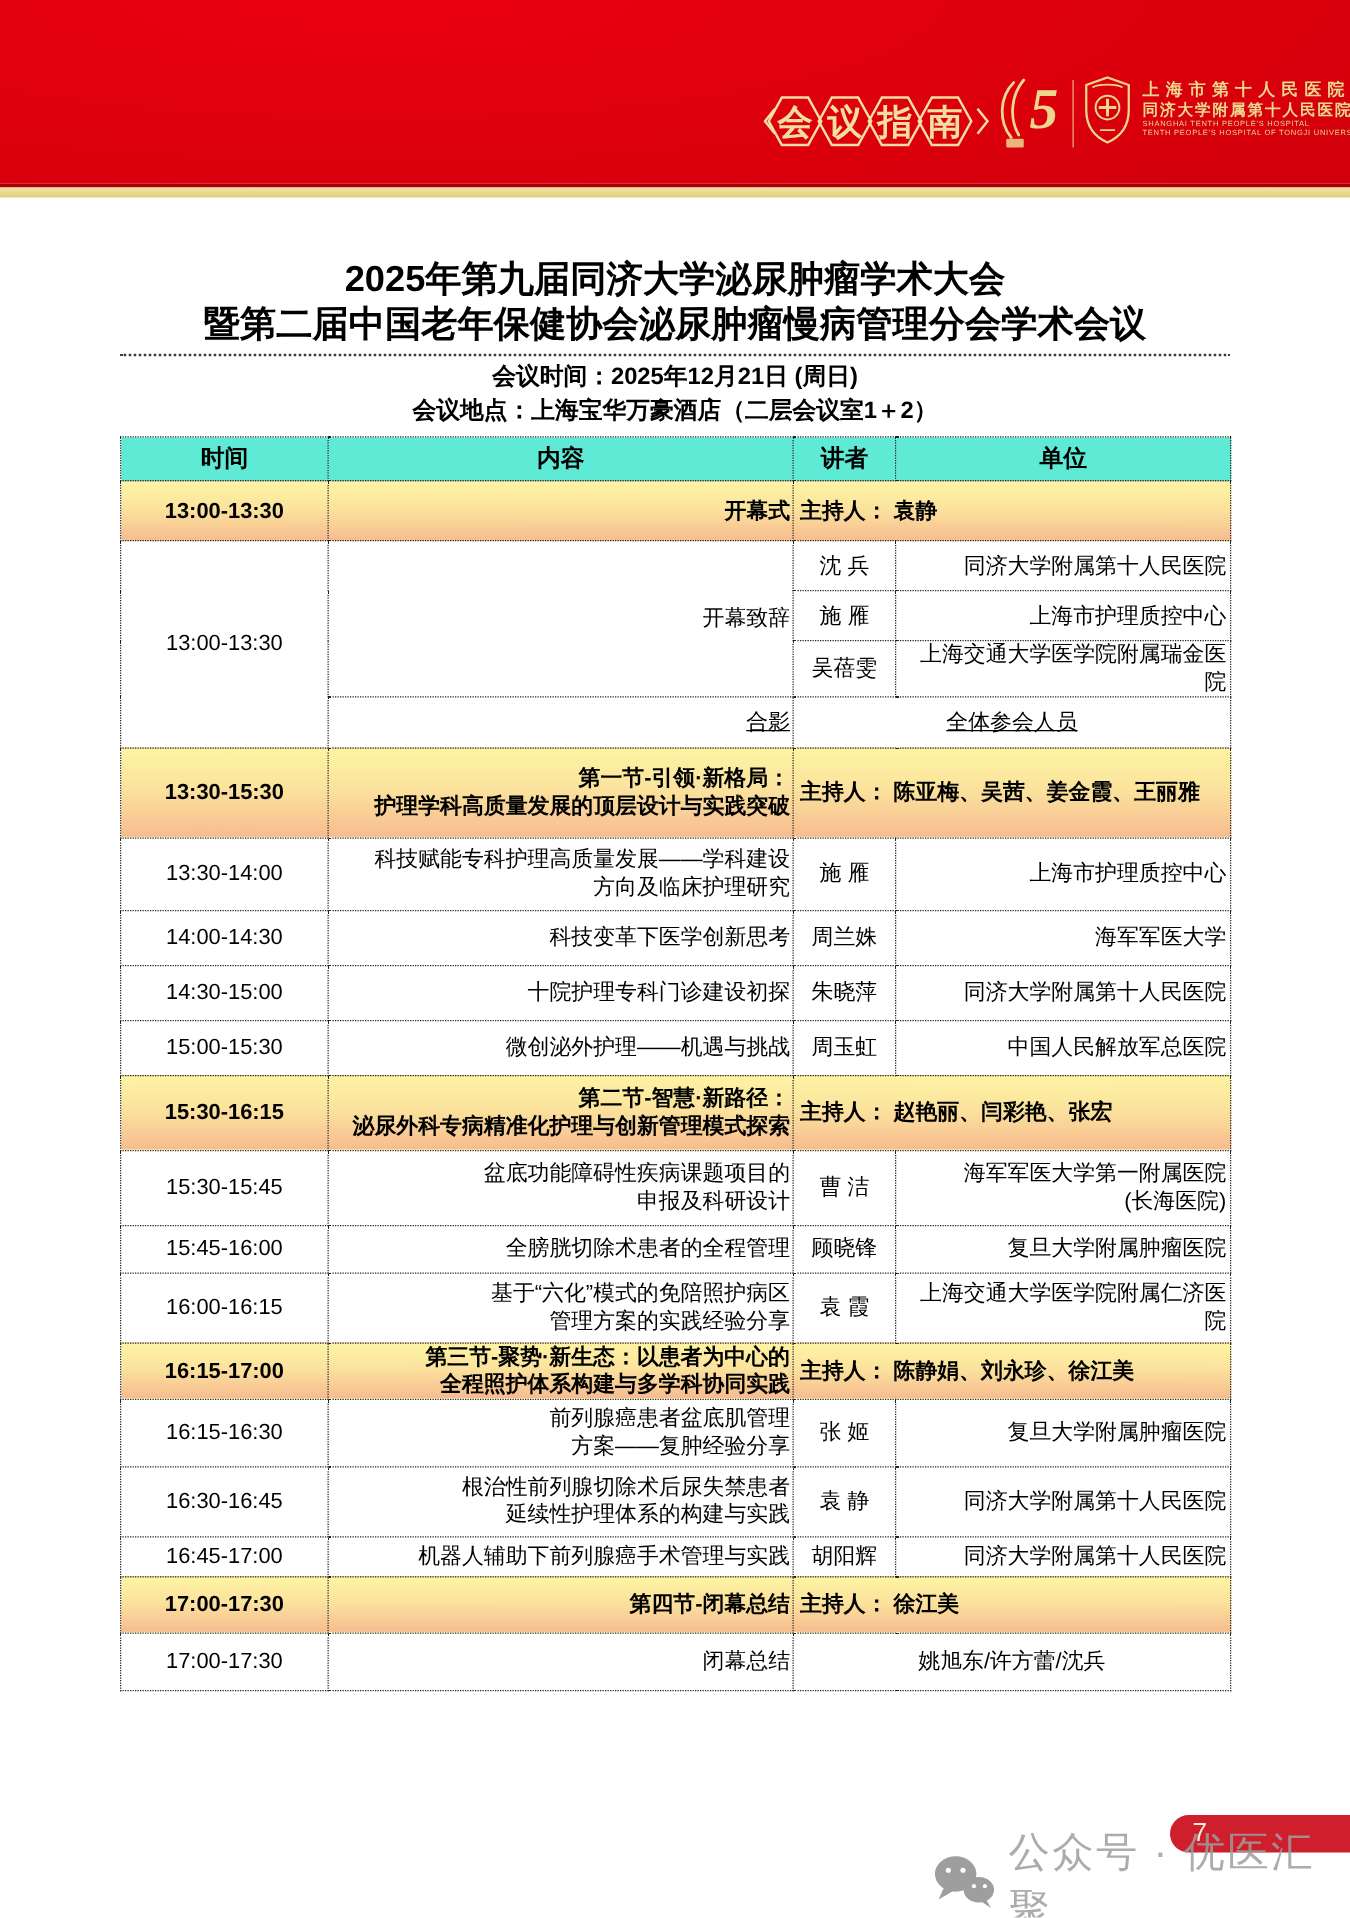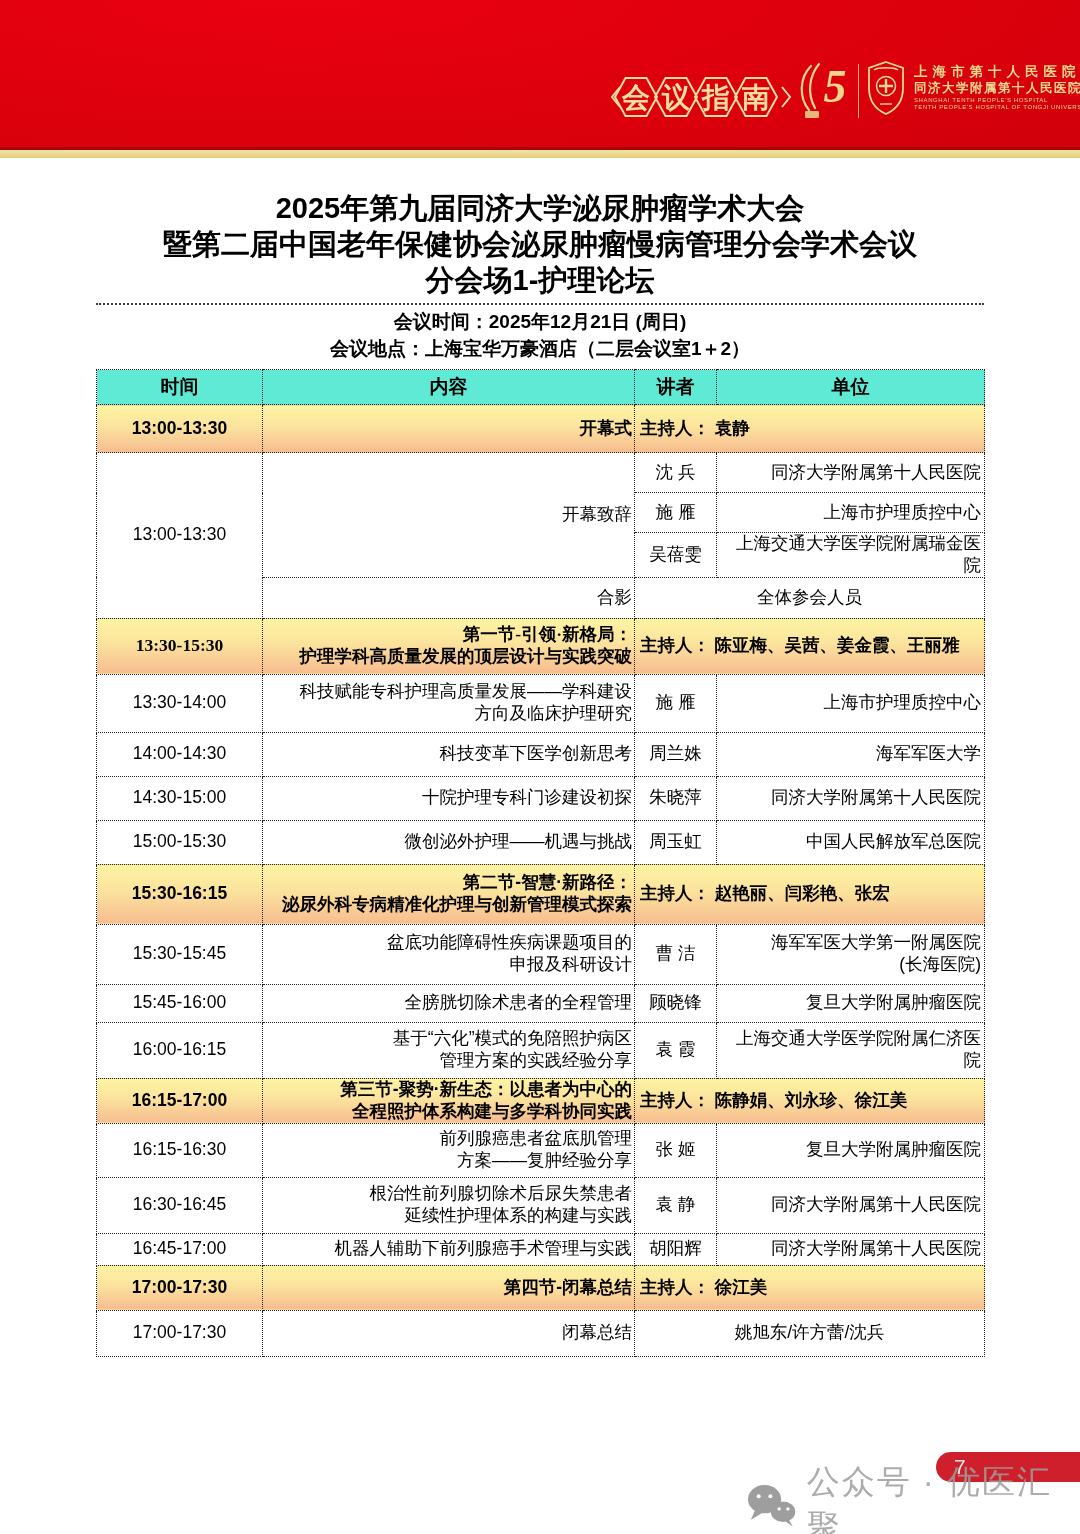--- a/index.html
+++ b/index.html
@@ -18,21 +18,21 @@
   .badge{position:absolute;left:610px;top:70px;}
   .badge text{font-weight:bold;font-family:"Liberation Sans",sans-serif;}
   .anniv{position:absolute;left:793px;top:56px;}
   .hosp-divider{position:absolute;left:858px;top:64px;width:1px;height:54px;background:rgba(244,228,165,.75);}
   .hosp{position:absolute;left:866px;top:60px;display:flex;align-items:center;}
   .hosp-text{margin-left:8px;color:#ecd78f;line-height:1.25;}
   .hosp-cn1{font-size:13.5px;font-weight:bold;letter-spacing:5px;white-space:nowrap;}
   .hosp-cn2{font-size:12.5px;font-weight:bold;letter-spacing:1.5px;white-space:nowrap;font-family:"Liberation Serif","DejaVu Serif",serif;}
   .hosp-en1,.hosp-en2{font-size:6px;letter-spacing:.6px;white-space:nowrap;transform-origin:left;}
   
-  .doc{width:888px;margin:0 auto;padding-top:32px;}
+  .doc{width:888px;margin:16px auto;padding-top:32px;}
   .title-line{font-size:29px;font-weight:bold;text-align:center;line-height:36px;}
   .sep{border-top:2px dotted #3a3a3a;margin:5px 0 3px;}
   .meta-line{font-size:19px;font-weight:bold;text-align:center;line-height:27px;}
   
   table{width:100%;border-collapse:collapse;margin-top:7px;table-layout:fixed;}
   th,td{border:1.5px dotted #222;padding:0 2px;vertical-align:middle;}
   th{font-size:19px;background:#5eead4;}
   td{font-size:17.5px;line-height:1.25;}
   td.time{text-align:center;}
   td.content{text-align:right;}
@@ -103,21 +103,20 @@
     </div>
   </div>
 </div>
 <div class="banner-edge"></div>
 <div class="gold-strip"></div>
 
 <div class="doc">
 
   <div class="title-line">2025年第九届同济大学泌尿肿瘤学术大会</div>
   <div class="title-line">暨第二届中国老年保健协会泌尿肿瘤慢病管理分会学术会议</div>
-  <div class="title-line">分会场1-护理论坛</div>
 
   <div class="sep"></div>
 
   <div class="meta-line">会议时间：2025年12月21日 (周日)</div>
   <div class="meta-line">会议地点：上海宝华万豪酒店（二层会议室1＋2）</div>
 
   <table>
     <colgroup>
         <col style="width:166px">
         <col style="width:372px">
@@ -146,26 +145,26 @@
       <td class="org">同济大学附属第十人民医院</td>
     </tr>
     <tr style="height:40px;">
       <td class="speaker">施 雁</td>
       <td class="org">上海市护理质控中心</td>
     </tr>
     <tr style="height:41px;">
       <td class="speaker">吴蓓雯</td>
       <td class="org">上海交通大学医学院附属瑞金医院</td>
     </tr>
-    <tr style="height:41px;">
+    <tr style="height:41px;text-decoration:underline;">
       <td class="content">合影</td>
       <td class="span-center" colspan="2">全体参会人员</td>
     </tr>
 
-    <tr class="section" style="height:56px;font-family:Liberation Serif, serif;">
+    <tr class="section" style="height:72px;">
       <td class="time">13:30-15:30</td>
       <td class="content">
         <div>第一节-引领·新格局：</div>
         <div>护理学科高质量发展的顶层设计与实践突破</div>
       </td>
       <td class="host" colspan="2">主持人： 陈亚梅、吴茜、姜金霞、王丽雅</td>
     </tr>
 
     <tr style="height:58px;">
       <td class="time">13:30-14:00</td>

